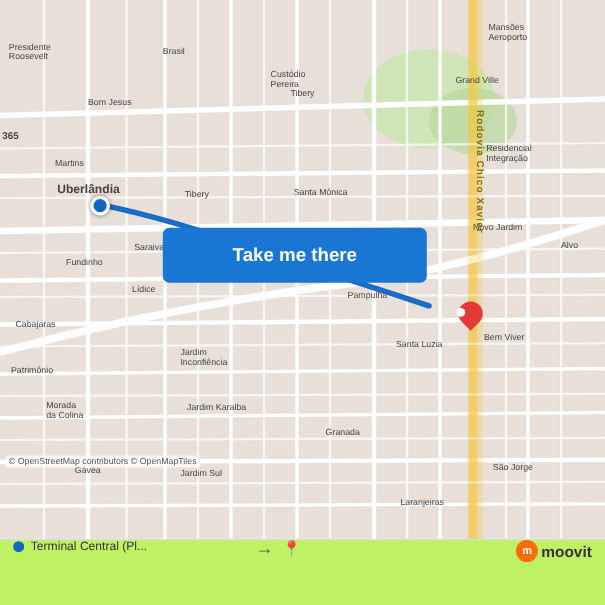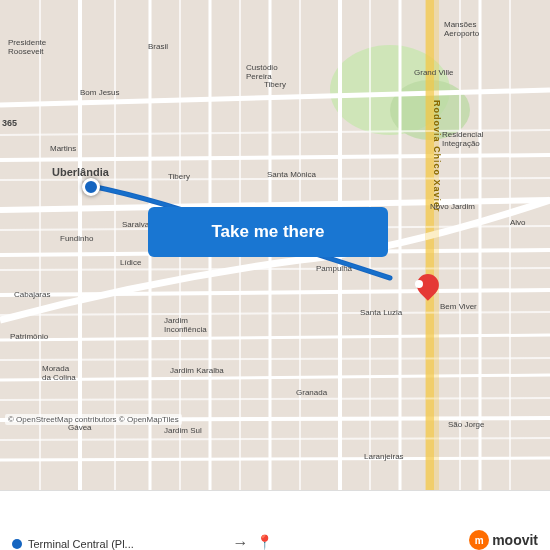--- a/index.html
+++ b/index.html
@@ -93,23 +93,23 @@
       text-orientation: mixed;
       letter-spacing: 1px;
     }
 
     
     #bottom-bar {
       position: absolute;
       bottom: 0;
       width: 550px;
       height: 60px;
-      background: #ffffff;
-      display: flex;
-      align-items: flex-end;
+      background: #bef264;
+      display: flex;
+      align-items: flex-start;
       justify-content: space-between;
       padding: 0 12px;
       border-top: 1px solid #ddd;
       z-index: 20;
     }
 
     .bottom-from {
       display: flex;
       align-items: center;
       gap: 6px;

